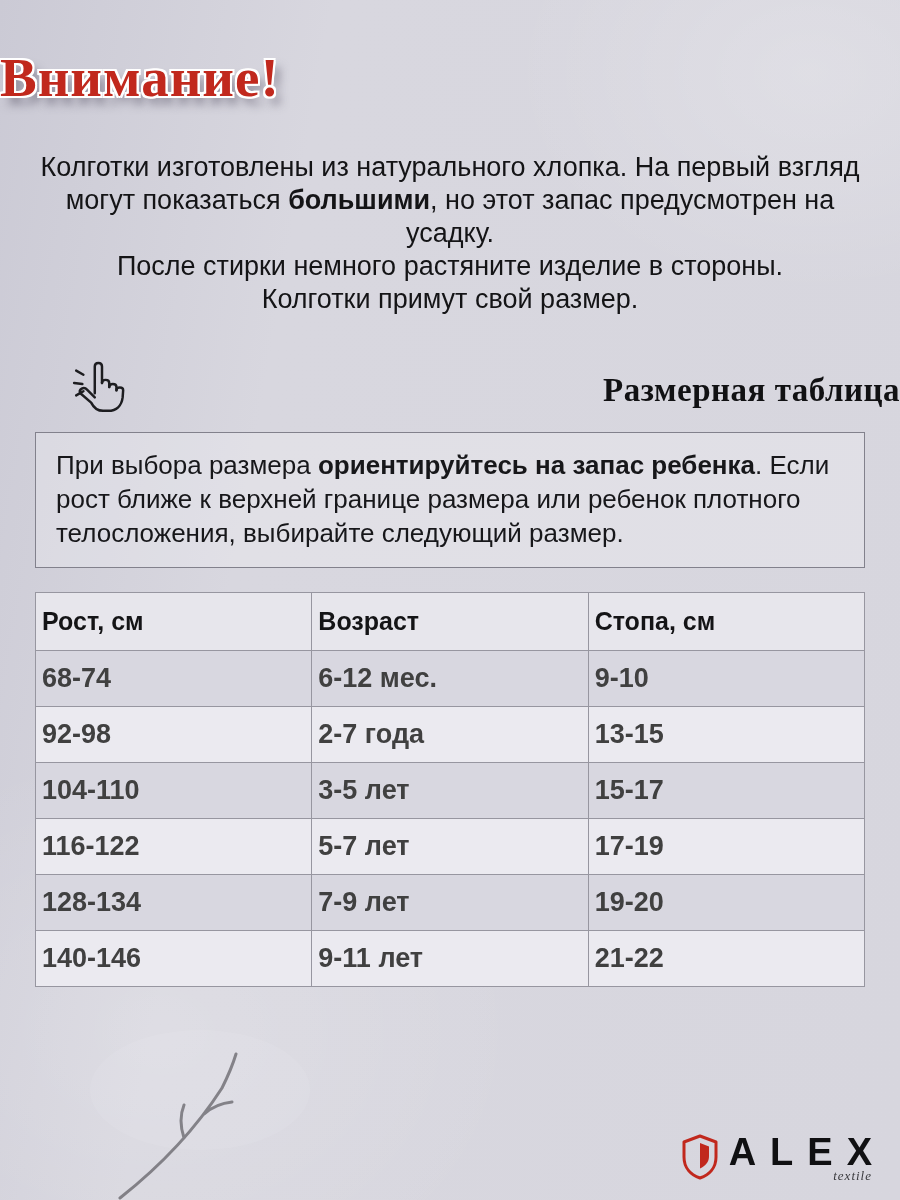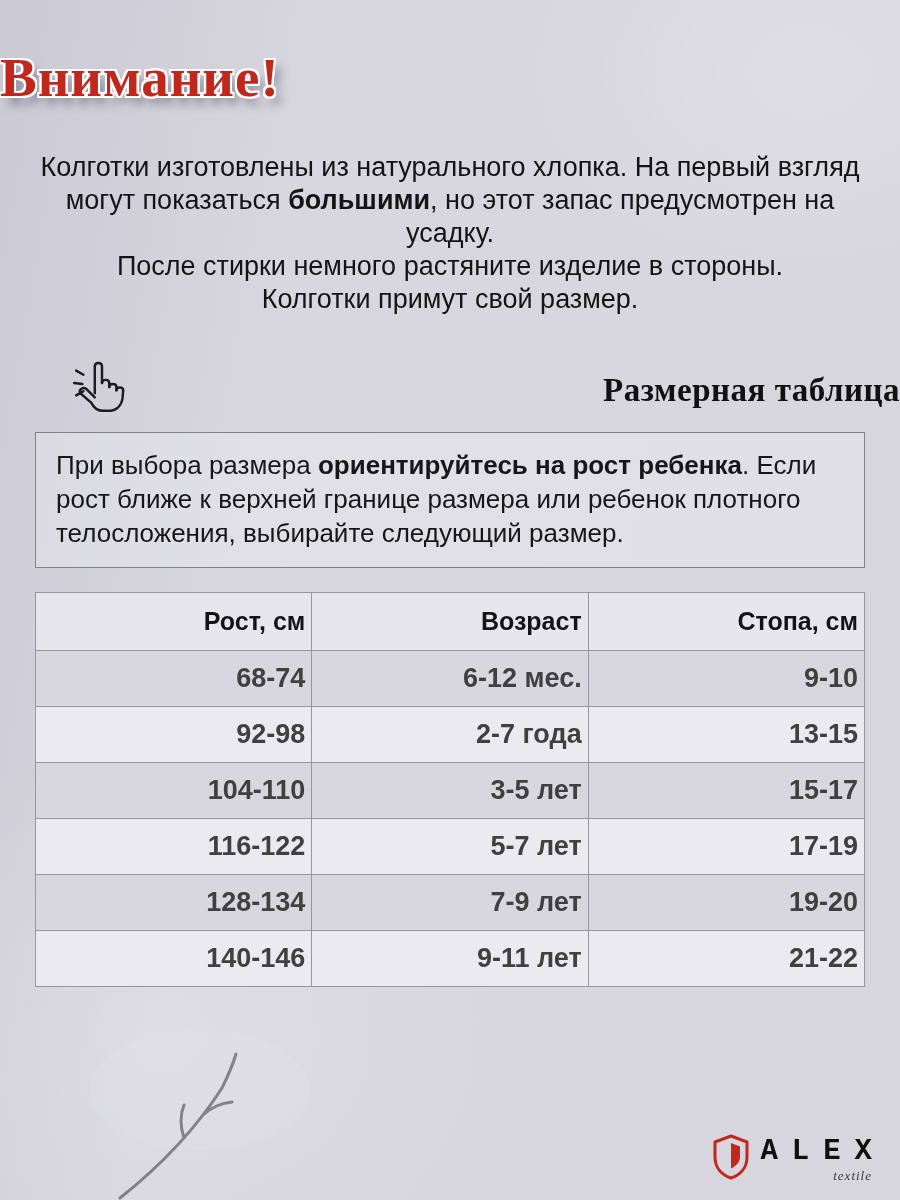--- a/index.html
+++ b/index.html
@@ -76,21 +76,21 @@
     line-height:34px;
     font-weight:500;
     color:#17171a;
   }
   .note-box b{font-weight:800;}
 
   table.size-table{
     width:830px;
     margin:24px auto 0;
     border-collapse:collapse;
-    text-align:right;
+    text-align:left;
     table-layout:fixed;
   }
   .size-table th,.size-table td{
     border:1px solid #9796a0;
   }
   .size-table th{
     font-size:25px;
     font-weight:700;
     padding:14px 6px;
     background:#e7e6ec;
@@ -117,23 +117,23 @@
   .logo{
     position:absolute;
     right:28px;bottom:16px;
     display:flex;
     align-items:center;
     gap:10px;
   }
   .brand-block{display:inline-block;text-align:right;}
   .brand-name{
     display:block;
-    font-family:Liberation Mono, monospace;
-    font-weight:700;
-    font-size:29px;
+    font-family:Liberation Sans, sans-serif;
+    font-weight:700;
+    font-size:38px;
     letter-spacing:14px;
     margin-right:-14px;
     color:#101012;
     line-height:36px;
   }
   .brand-sub{
     display:block;
     font-family:"Liberation Serif", serif;
     font-style:italic;
     font-size:13px;
@@ -167,21 +167,21 @@
         <path d="M6 42 L13 38"></path>
         <path d="M24 40 L24 14 c0-4.5 7-4.5 7 0 L31 30"></path>
         <path d="M31 30 c0-4 7-4 7 0 l0 4"></path>
         <path d="M38 34 c0-4 7-4 7 0 l0 3"></path>
         <path d="M45 37 c0-3.5 6.5-3.5 6.5 0 l-0.5 7 c-1 8-6 13-14 13 h-5 c-6 0-9-3-11.5-8 L10 40 c-2-4 3.5-7 6.5-3.5 L24 44"></path>
       </svg>
     </span>
     <h2 class="section-title">Размерная таблица</h2>
   </div>
 
-  <div class="note-box"><span>При выбора размера </span><b>ориентируйтесь на рост ребенка</b><span>. Если рост ближе к верхней границе размера или ребенок плотного телосложения, выбирайте следующий размер.</span></div>
+  <div class="note-box"><span>При выбора размера </span><b>ориентируйтесь на запас ребенка</b><span>. Если рост ближе к верхней границе размера или ребенок плотного телосложения, выбирайте следующий размер.</span></div>
 
   <table class="size-table">
     <thead>
       <tr>
         <th>Рост, см</th>
         <th>Возраст</th>
         <th>Стопа, см</th>
       </tr>
     </thead>
     <tbody>

